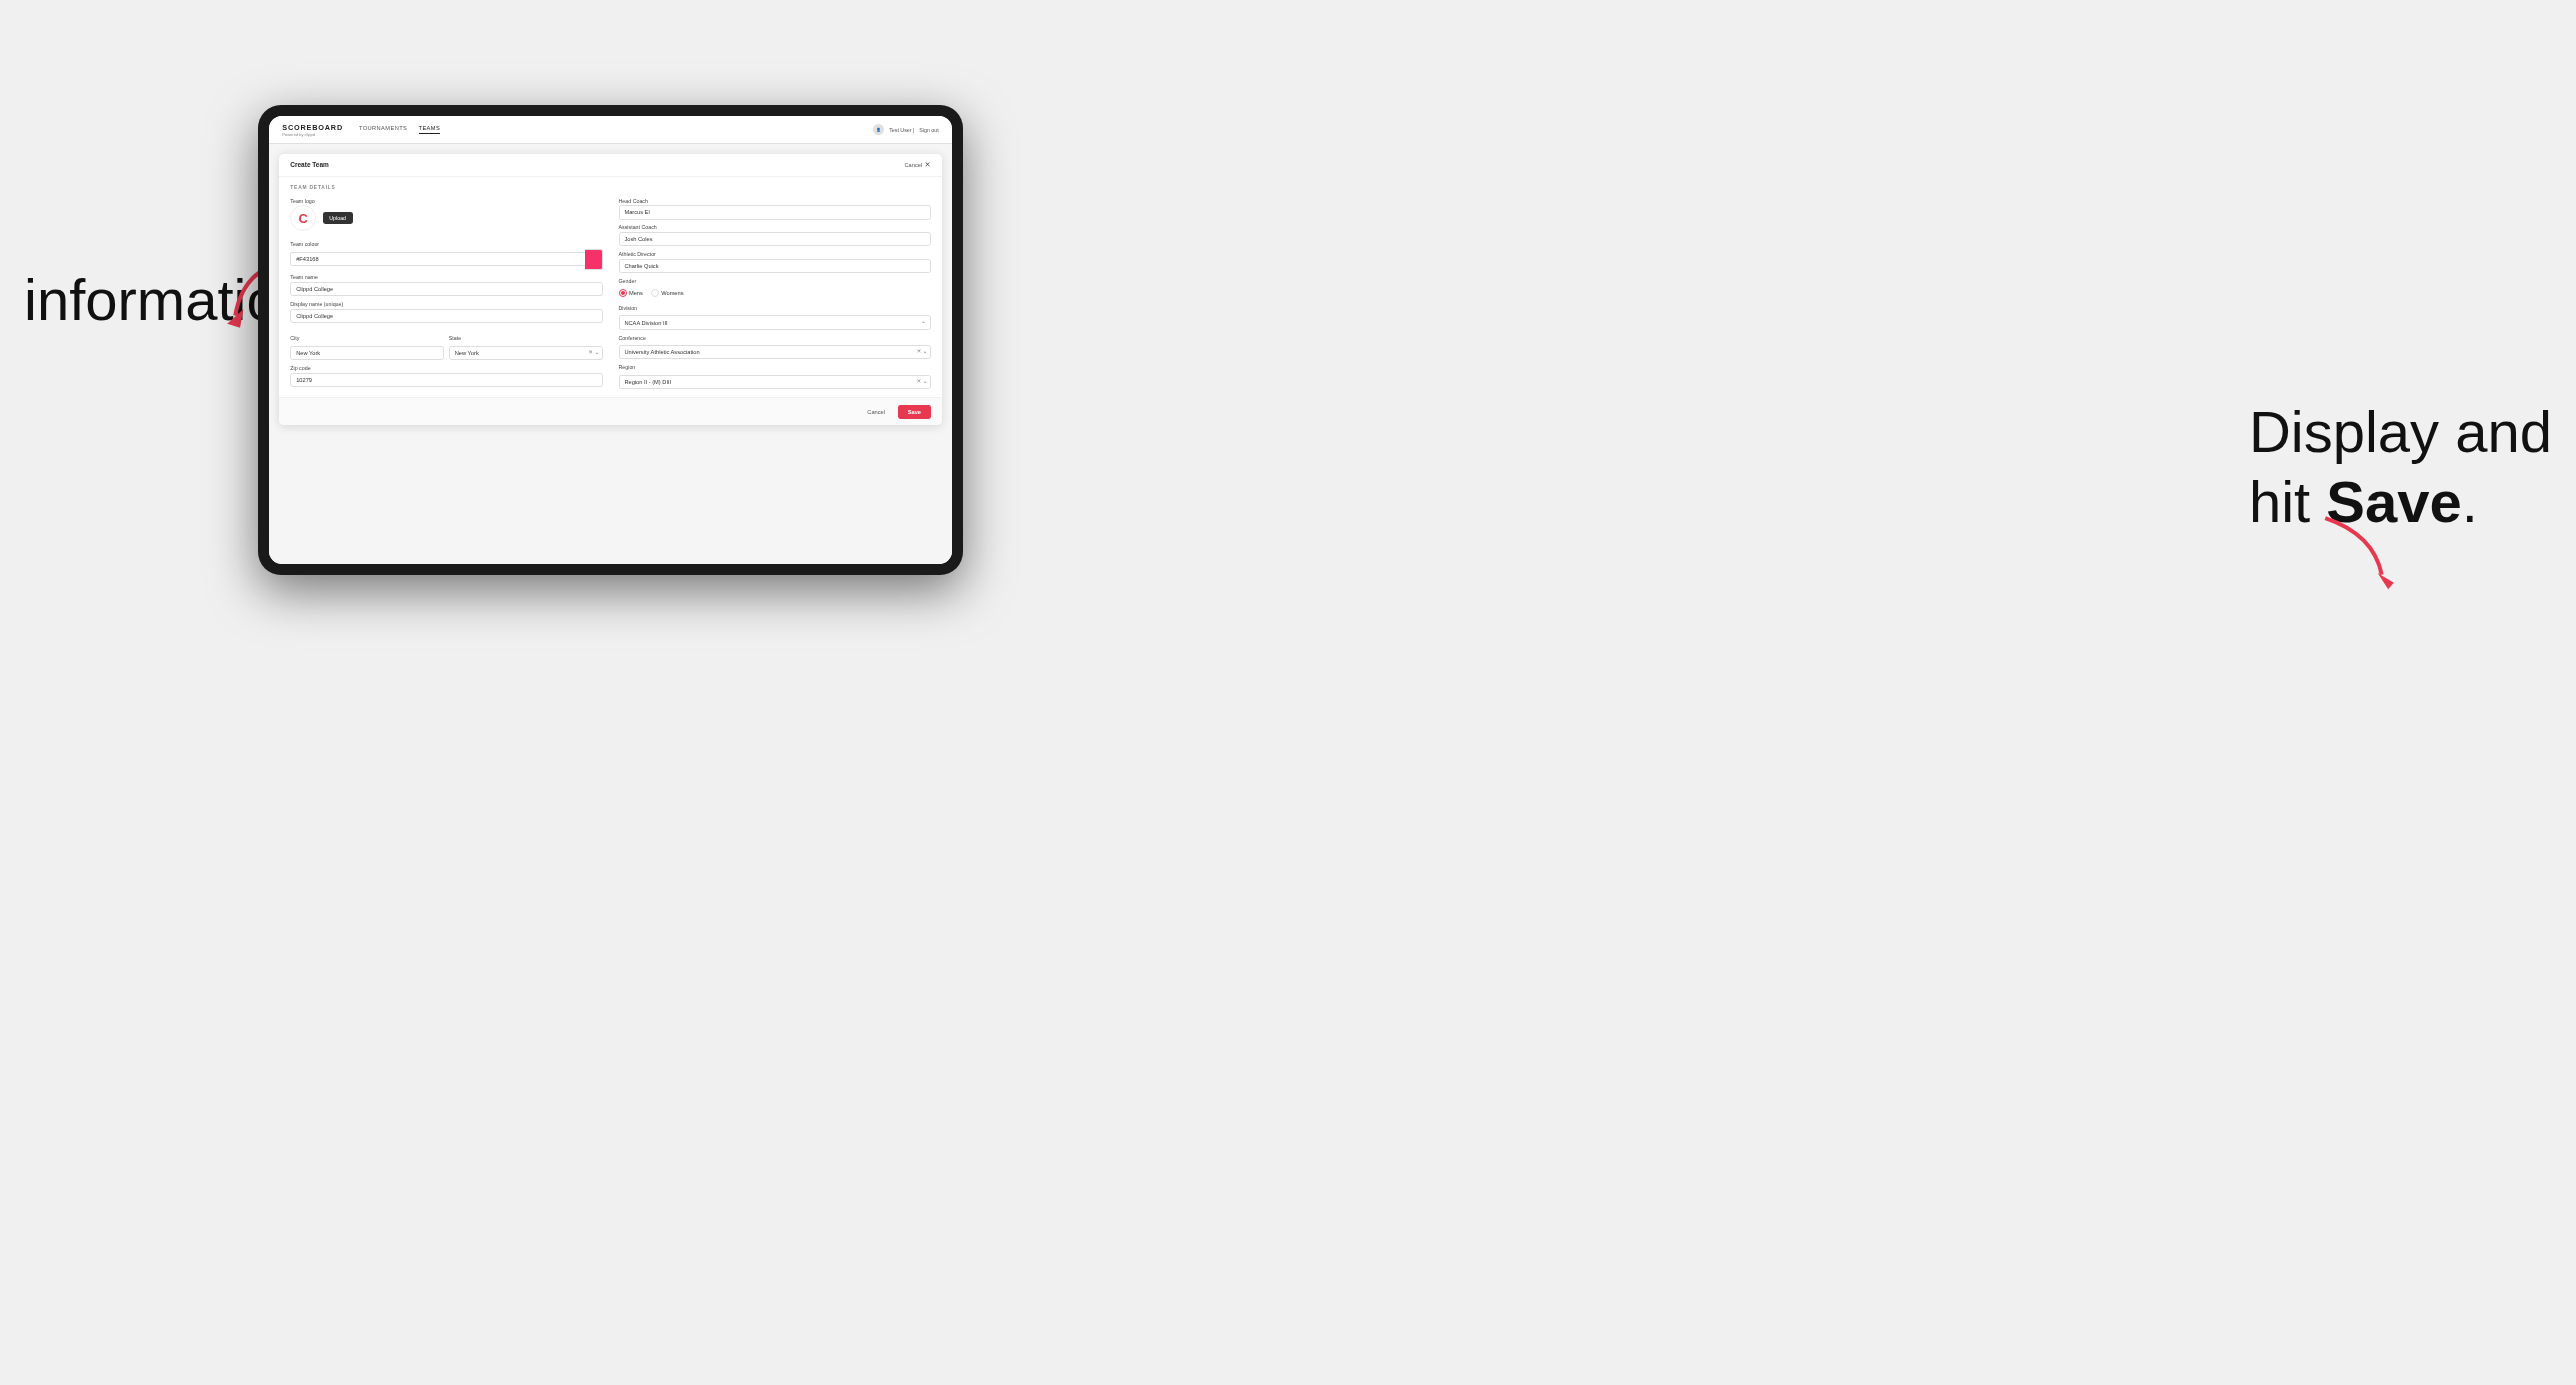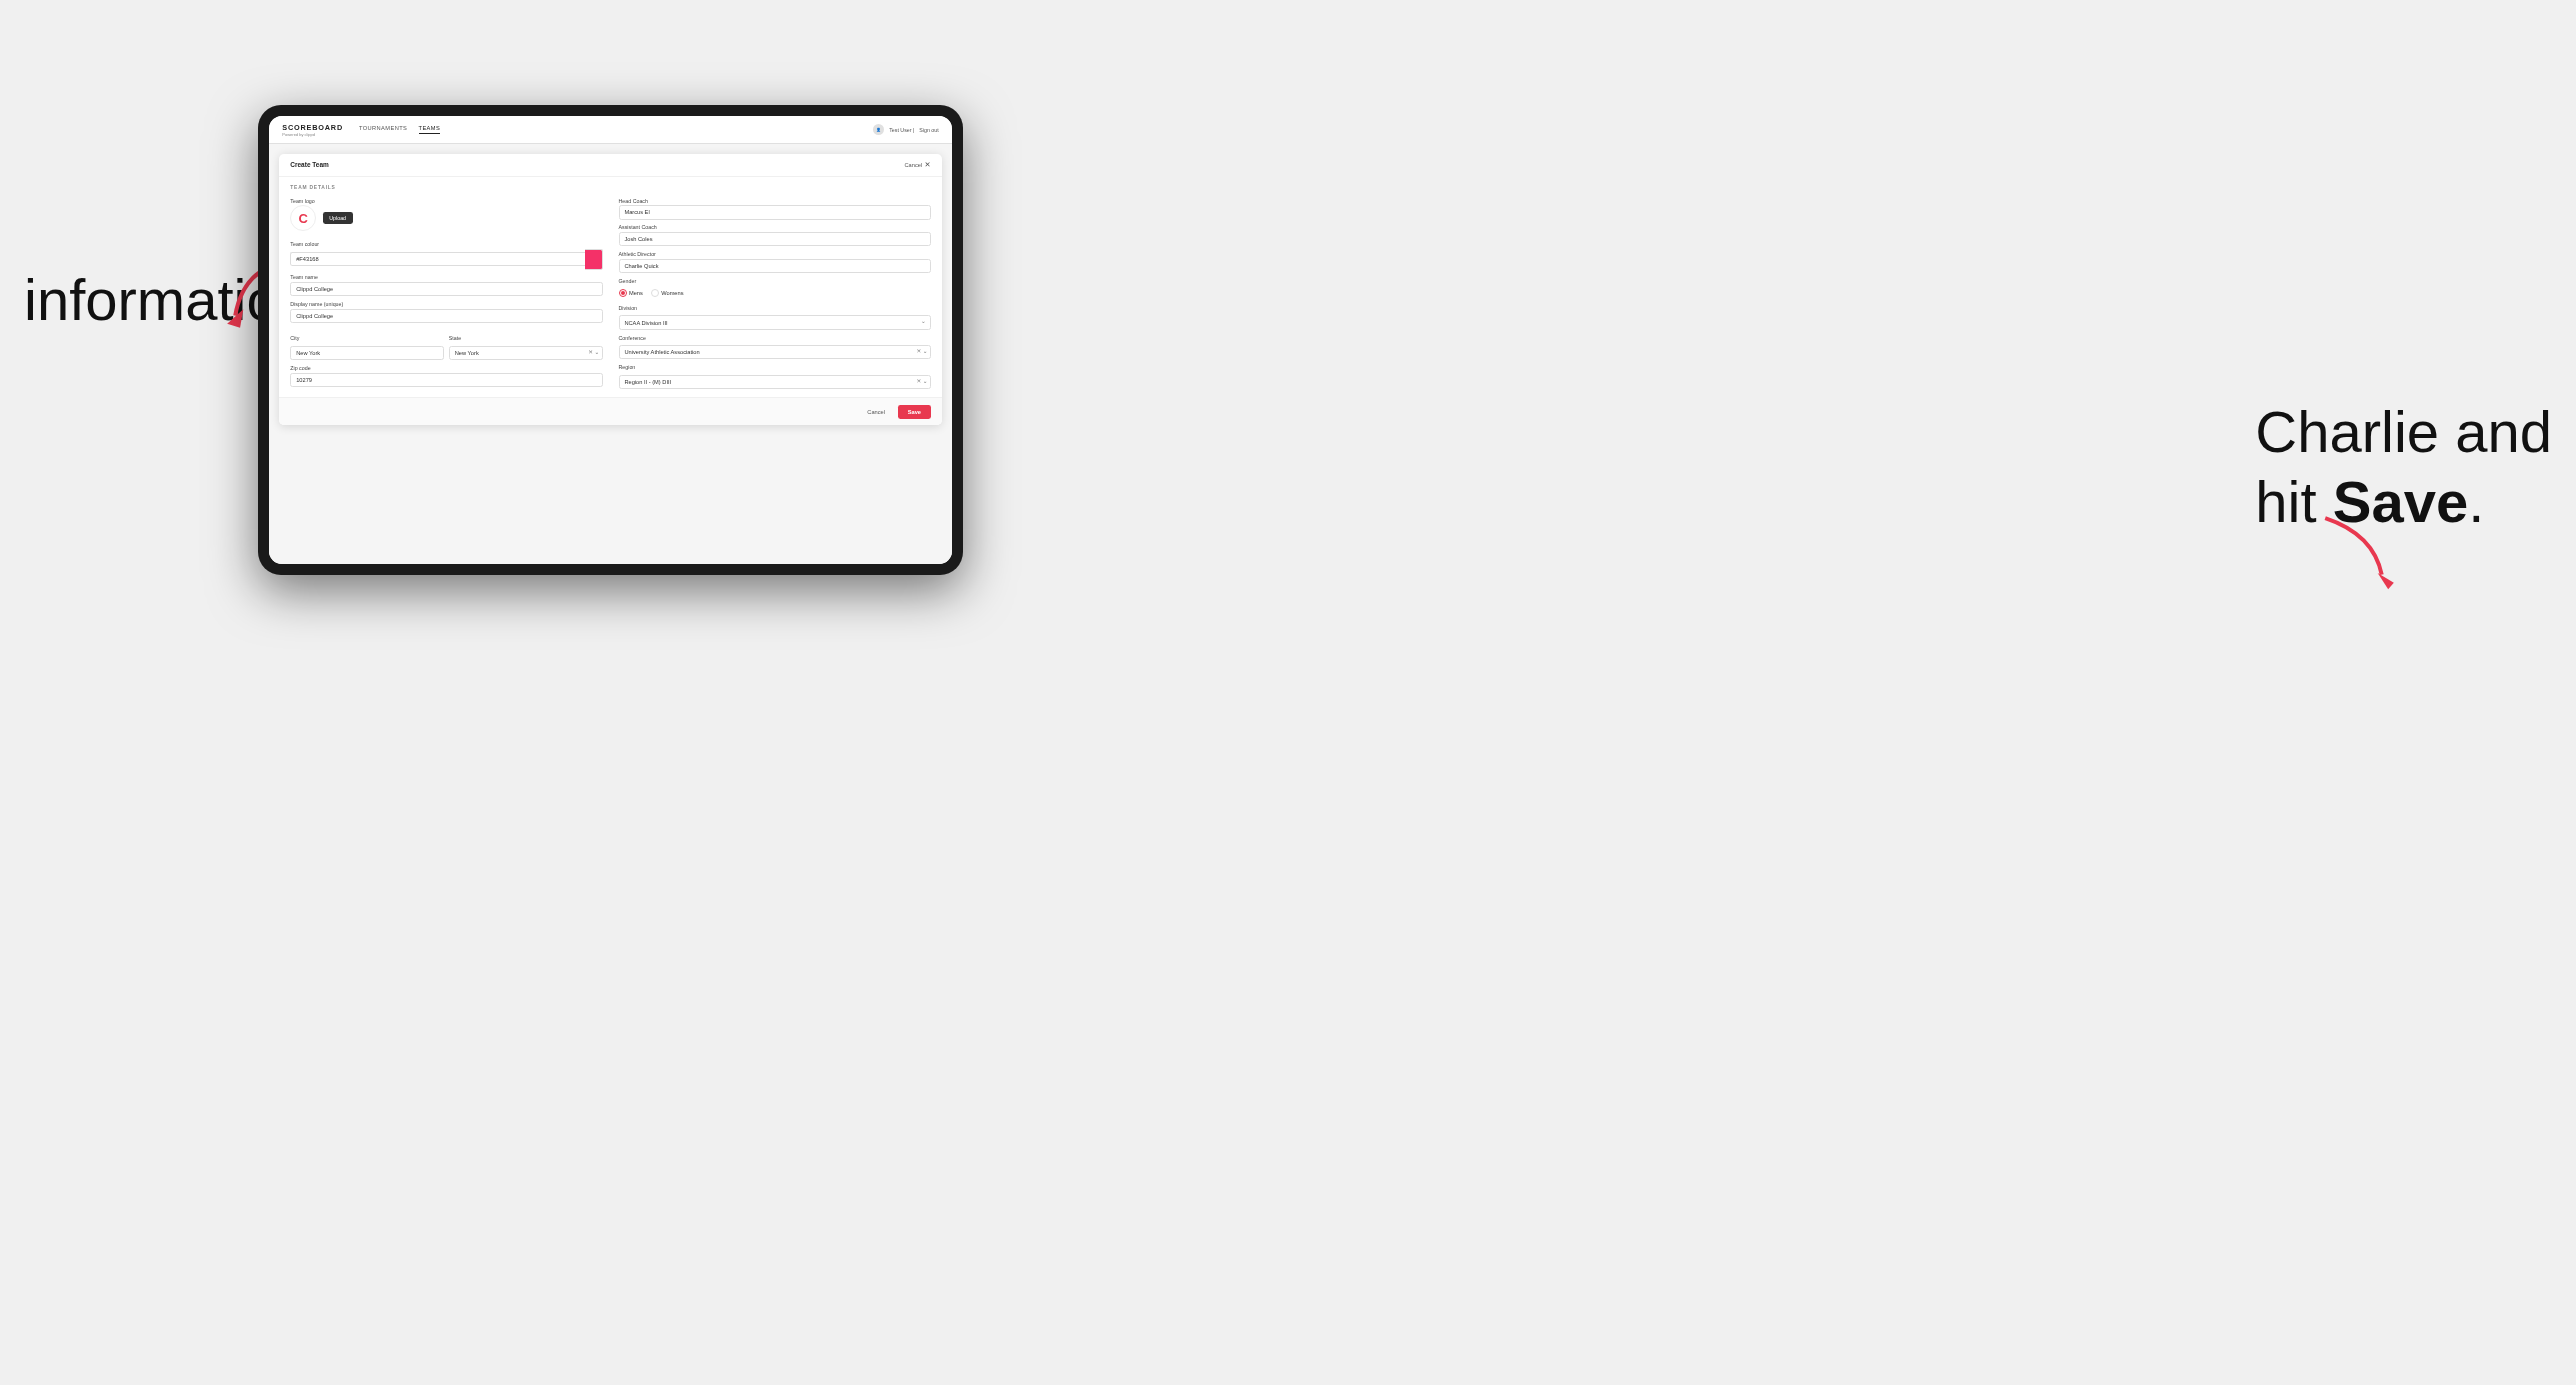--- a/index.html
+++ b/index.html
@@ -426,21 +426,21 @@
 </head>
 <body>
 
 <div class="annotation-left">
   <br>
   <br>
   <span>information.</span>
 </div>
 
 <div class="annotation-right">
-  <span>Charlie and</span><br>
+  <span>Display and</span><br>
   <span>hit </span><strong>Save</strong><span>.</span>
 </div>
 
 <svg class="arrow-svg" style="left:211px; top:243px; width:105px; height:105px;" viewBox="0 0 130 130" fill="none" xmlns="http://www.w3.org/2000/svg">
   <path d="M 100 20 Q 40 30 30 90" stroke="#E8384F" stroke-width="5" fill="none"></path>
   <polygon points="20,100 40,82 36,105" fill="#E8384F"></polygon>
 </svg>
 
 <svg class="arrow-svg" style="right:162px; top:502px; width:113px; height:105px;" viewBox="0 0 140 130" fill="none" xmlns="http://www.w3.org/2000/svg">
   <path d="M 30 20 Q 90 40 100 90" stroke="#E8384F" stroke-width="5" fill="none"></path>

